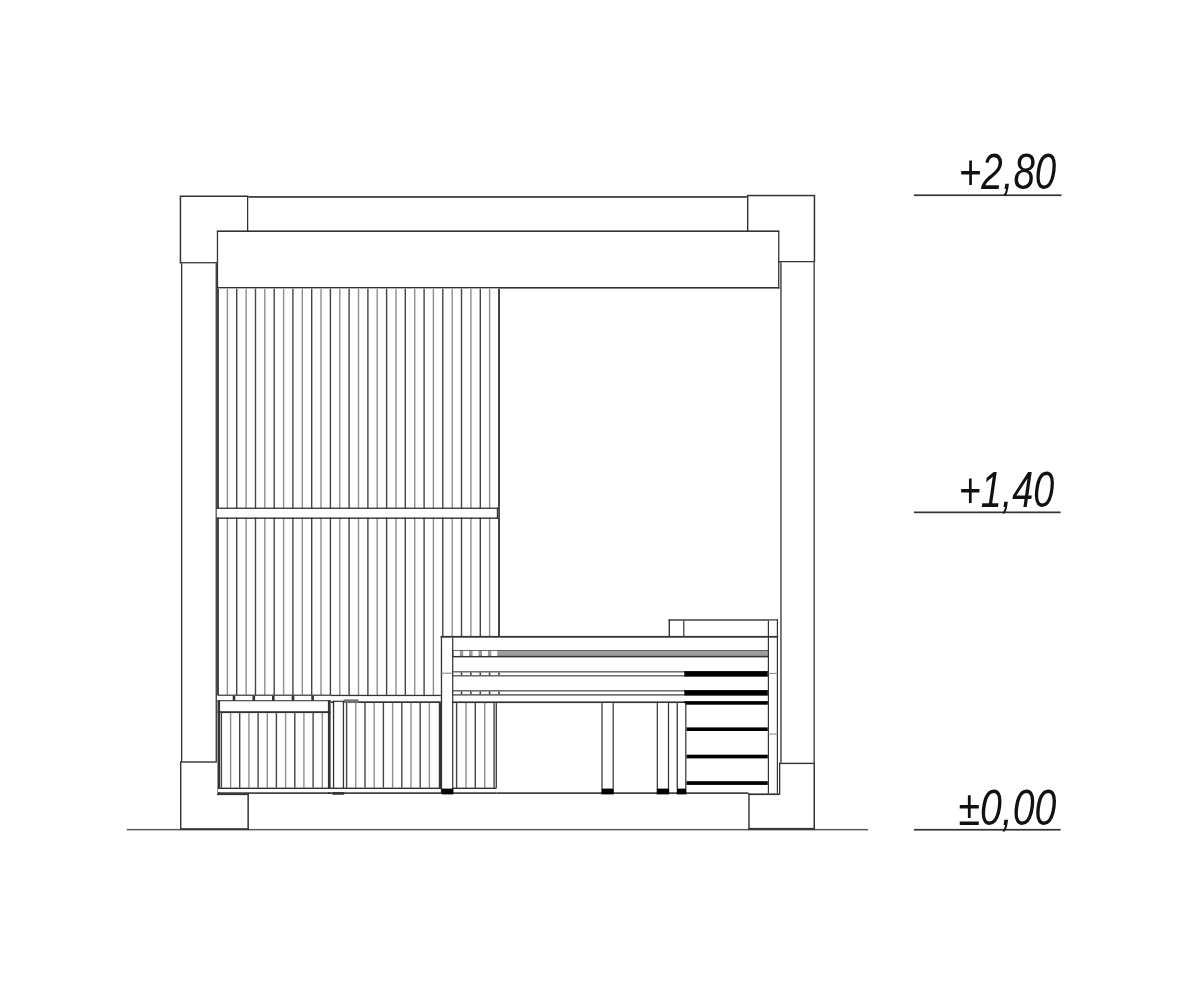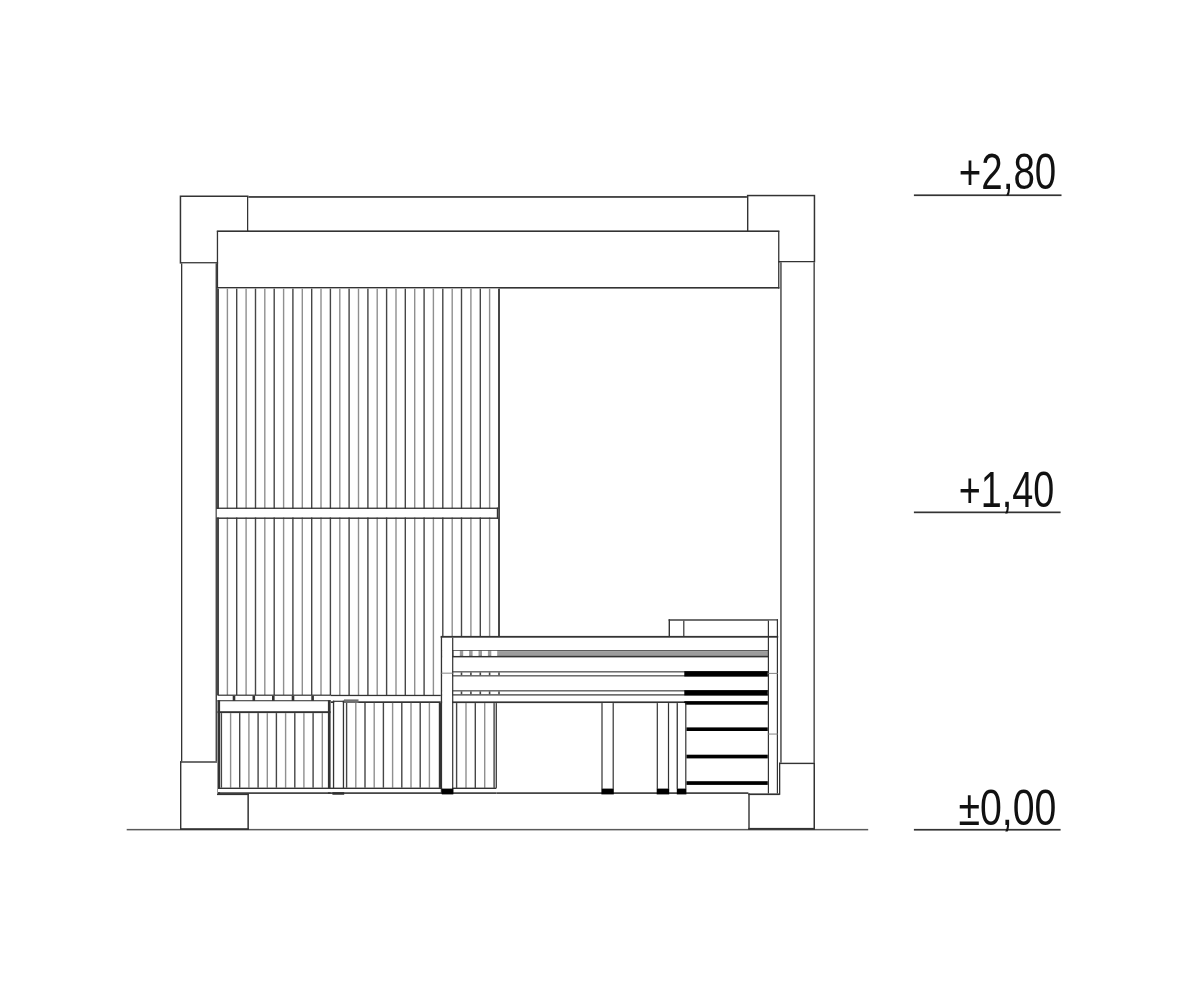--- a/index.html
+++ b/index.html
@@ -1,17 +1,17 @@
 <!DOCTYPE html>
 <html><head>
 <meta charset="utf-8">
 <title>Elevation</title>
 <style>
   html, body { margin: 0; padding: 0; background: #ffffff; }
-  #page { width: 1200px; height: 1000px; position: relative; background: #ffffff; }
+  #page { width: 1200px; height: 1000px; position: relative; background: #ffffff; font-style: italic; }
   svg { display: block; }
 </style>
 </head>
 <body>
 <div id="page">
 <svg width="1200" height="1000" viewBox="0 0 1200 1000">
 
 <g>
         <rect x="0" y="0" width="1200" height="1000" fill="#ffffff"></rect>
       </g>

